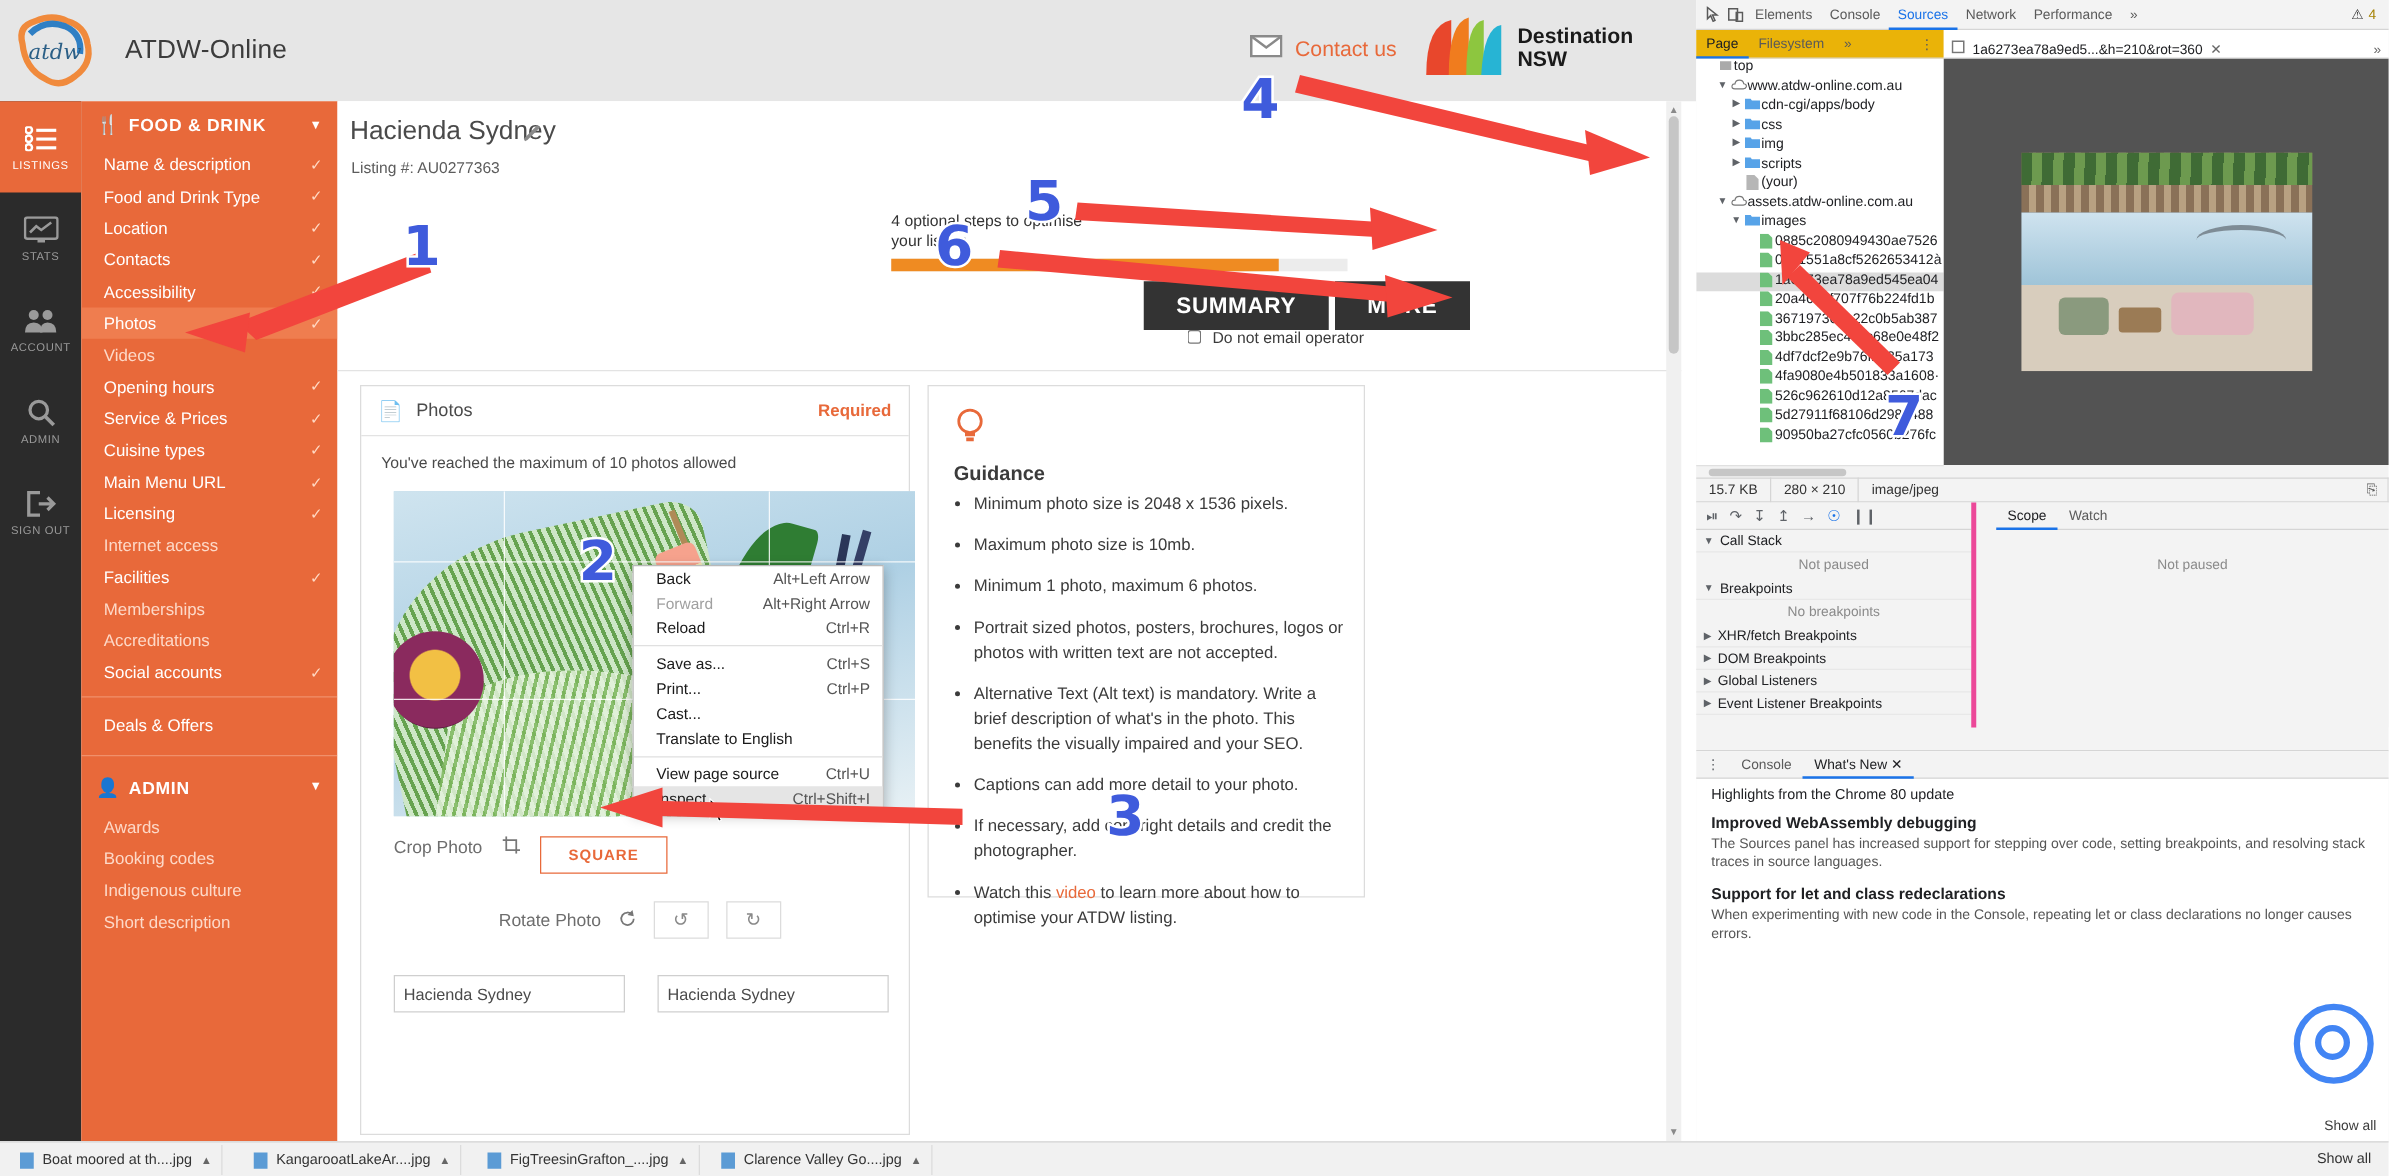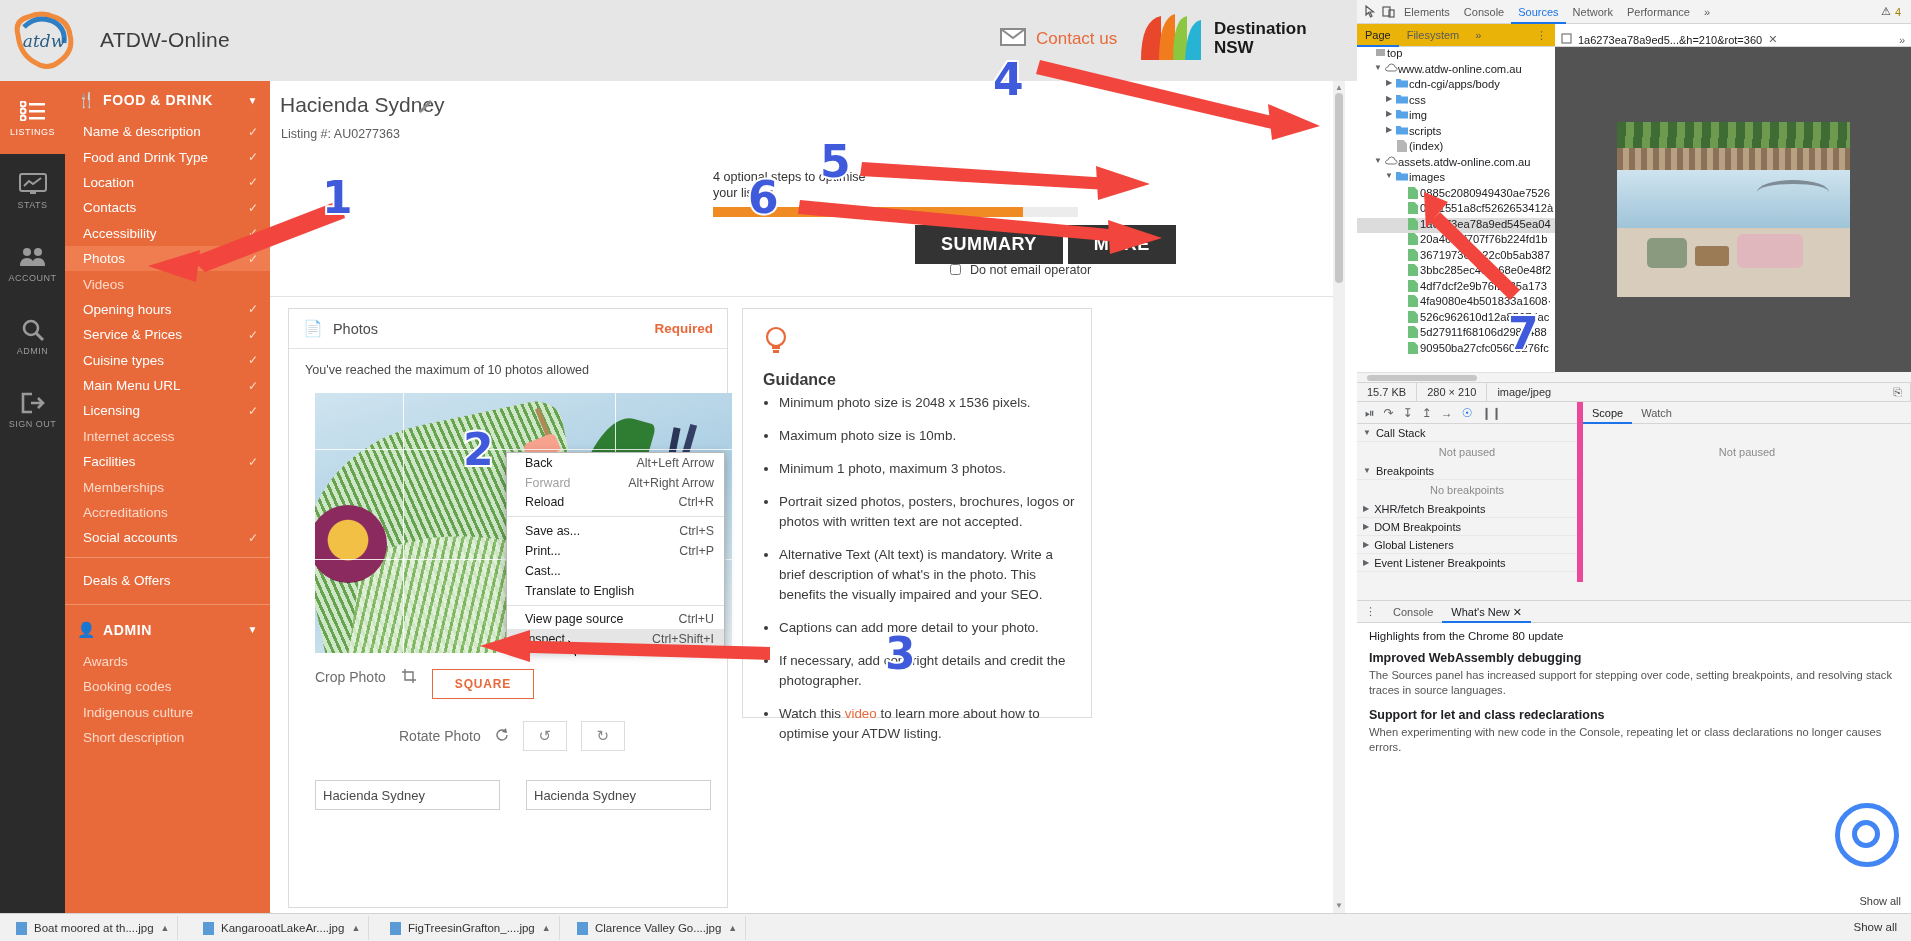--- a/index.html
+++ b/index.html
@@ -108,21 +108,21 @@
   .g-title { position:absolute; left:20px; top:62px; font-size:16px; font-weight:bold; color:#3b3b3b; }
   .g-list { position:absolute; left:14px; top:84px; right:14px; margin:0; padding-left:22px; }
   .g-list li { font-size:13.4px; color:#3b3b3b; line-height:20px; margin-bottom:13px; }
   .g-list a { color:#e8693a; text-decoration:none; }
 
   .vscroll { position:absolute; right:0; top:0; width:12px; height:832px; background:#f0f0f0; }
   .vscroll i { position:absolute; left:2px; top:12px; width:8px; height:190px; background:#c6c6c6; border-radius:4px; }
   .vs-up, .vs-dn { position:absolute; left:1px; width:10px; height:10px; color:#8a8a8a; font-size:8px; text-align:center; }
 
   
-  #ctx { position:absolute; left:506px; top:452px; width:219px; background:#fff;
+  #ctx { position:absolute; left:506px; top:452px; width:201px; background:#fff;
          border:1px solid #b9b9b9; box-shadow:0 3px 10px rgba(0,0,0,.28); z-index:40; font-size:12.4px; }
   #ctx .mi { height:19.8px; display:flex; align-items:center; padding:0 10px 0 18px; color:#1a1a1a; }
   #ctx .mi.dis { color:#a0a0a0; }
   #ctx .mi.hi { background:#e5e5e5; }
   #ctx .mi .sc { margin-left:auto; color:#555; }
   #ctx .sep { height:1px; background:#e0e0e0; margin:4px 0; }
   .cursor { position:absolute; left:567px; top:638px; width:14px; height:20px; z-index:45; }
 
   
   #dev { position:absolute; left:1357px; top:0; width:554px; height:913px; background:#f3f3f3;
@@ -173,21 +173,21 @@
   .meta { position:absolute; left:0; top:382px; width:554px; height:20px; border-top:1px solid #d5d5d5;
           border-bottom:1px solid #d5d5d5; display:flex; align-items:center; font-size:11px; color:#333; background:#f3f3f3; }
   .meta span { padding:0 10px; border-right:1px solid #d5d5d5; height:20px; line-height:20px; }
   .meta .last { border-right:none; }
   .meta .dl { margin-left:auto; padding-right:8px; color:#5a5a5a; }
 
   .dbg-bar { position:absolute; left:0; top:402px; width:220px; height:22px; display:flex; align-items:center;
              gap:9px; padding:0 8px; color:#5f6368; font-size:12px; border-bottom:1px solid #d5d5d5; background:#f3f3f3; }
   .dbg-bar .blue { color:#1a73e8; }
 
-  .scope-col { position:absolute; left:220px; top:402px; width:334px; height:180px; border-left:6px solid #ec4899; background:#f3f3f3; }
+  .scope-col { position:absolute; left:220px; top:402px; width:334px; height:180px; border-left:4px solid #ec4899; background:#f3f3f3;padding-left:16px; }
   .scope-tabs { height:22px; display:flex; align-items:center; border-bottom:1px solid #d5d5d5; }
   .scope-tabs .st { padding:0 9px; height:22px; line-height:22px; color:#5a5a5a; }
   .scope-tabs .st.act { color:#202124; border-bottom:2px solid #1a73e8; }
   .np { text-align:center; color:#8a8a8a; font-size:11px; padding-top:22px; }
 
   .acc { position:absolute; left:0; width:220px; font-size:11px; color:#202124; }
   .acc .row { height:18px; display:flex; align-items:center; gap:5px; padding-left:6px; border-bottom:1px solid #e8e8e8; }
   .acc .tw2 { font-size:8px; color:#5f6368; }
   .acc .note { height:20px; display:flex; align-items:center; justify-content:center; color:#8a8a8a; }
 
@@ -506,21 +506,21 @@
         <svg width="26" height="32" viewBox="0 0 26 32">
             <circle cx="13" cy="12" r="9" fill="none" stroke="#e8693a" stroke-width="2.2"></circle>
             <rect x="9" y="21" width="8" height="3" fill="#e8693a"></rect>
             <rect x="10" y="25" width="6" height="3" fill="#e8693a"></rect>
           </svg>
       </div>
       <div class="g-title">Guidance</div>
       <ul class="g-list" id="g-list">
           <li>Minimum photo size is 2048 x 1536 pixels.</li>
           <li>Maximum photo size is 10mb.</li>
-          <li>Minimum 1 photo, maximum 3 photos.</li>
+          <li>Minimum 1 photo, maximum 6 photos.</li>
           <li>Portrait sized photos, posters, brochures, logos or photos with written text are not accepted.</li>
           <li>Alternative Text (Alt text) is mandatory. Write a brief description of what's in the photo. This benefits the visually impaired and your SEO.</li>
           <li>Captions can add more detail to your photo.</li>
           <li>If necessary, add copyright details and credit the photographer.</li>
           <li>Watch this <a href="#">video</a> to learn more about how to optimise your ATDW listing.</li>
         </ul>
     </div>
 
     <div class="vscroll">
       <div class="vs-up" style="top:2px">▲</div>
@@ -665,21 +665,21 @@
      <span class="ti"><svg width="12" height="10" viewBox="0 0 12 10">
             <path d="M0 1 H4.5 L5.5 2.4 H12 V9.4 H0Z" fill="#57a3e8"></path>
           </svg></span>
      <span>scripts</span>
    </div>
       <div class="tr" style="padding-left:26px">
      <span class="tw"></span>
      <span class="ti"><svg width="10" height="12" viewBox="0 0 10 12">
             <path d="M0 0 H6.5 L10 3.4 V12 H0Z" fill="#b6b6b6"></path>
           </svg></span>
-     <span>(index)</span>
+     <span>(your)</span>
    </div>
       <div class="tr" style="padding-left:15px">
      <span class="tw">▼</span>
      <span class="ti"><svg width="13" height="10" viewBox="0 0 13 10">
             <path d="M3 8 Q0 8 0.6 5.5 Q1 4 3 4 Q3.4 1 6.5 1 Q9.6 1 10 4 Q12.4 4.3 12 6.5 Q11.6 8 9.6 8Z" fill="none" stroke="#777" stroke-width="1"></path>
           </svg></span>
      <span>assets.atdw-online.com.au</span>
    </div>
       <div class="tr" style="padding-left:26px">
      <span class="tw">▼</span>

